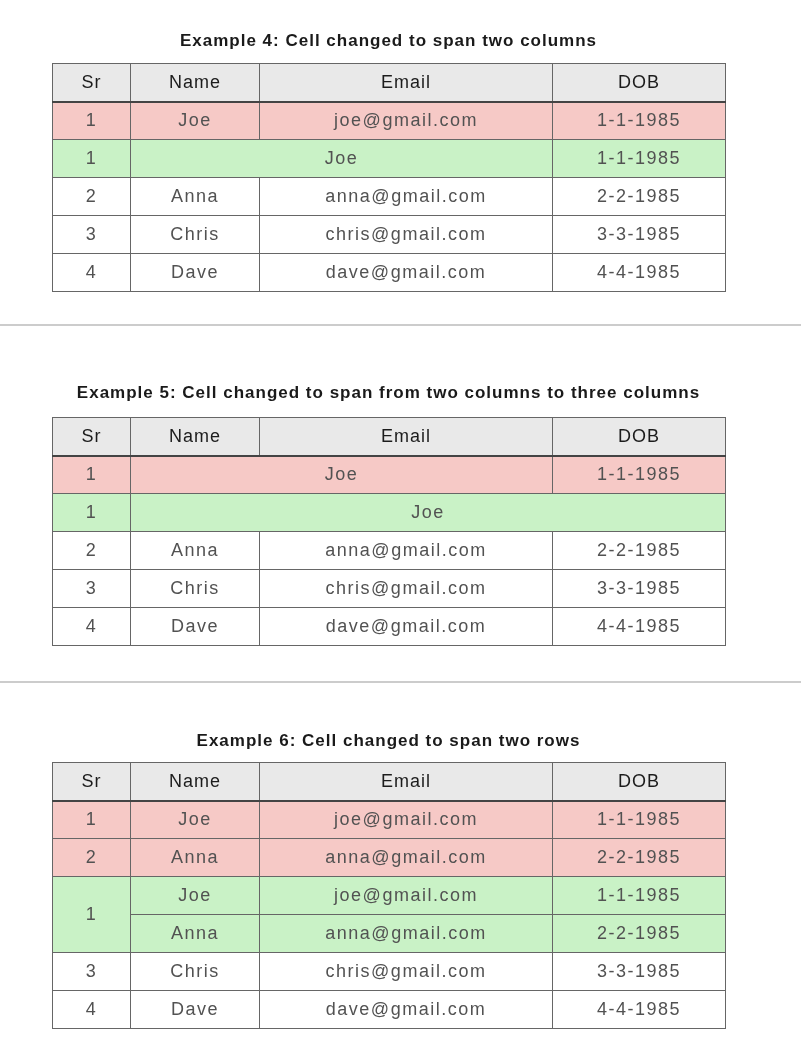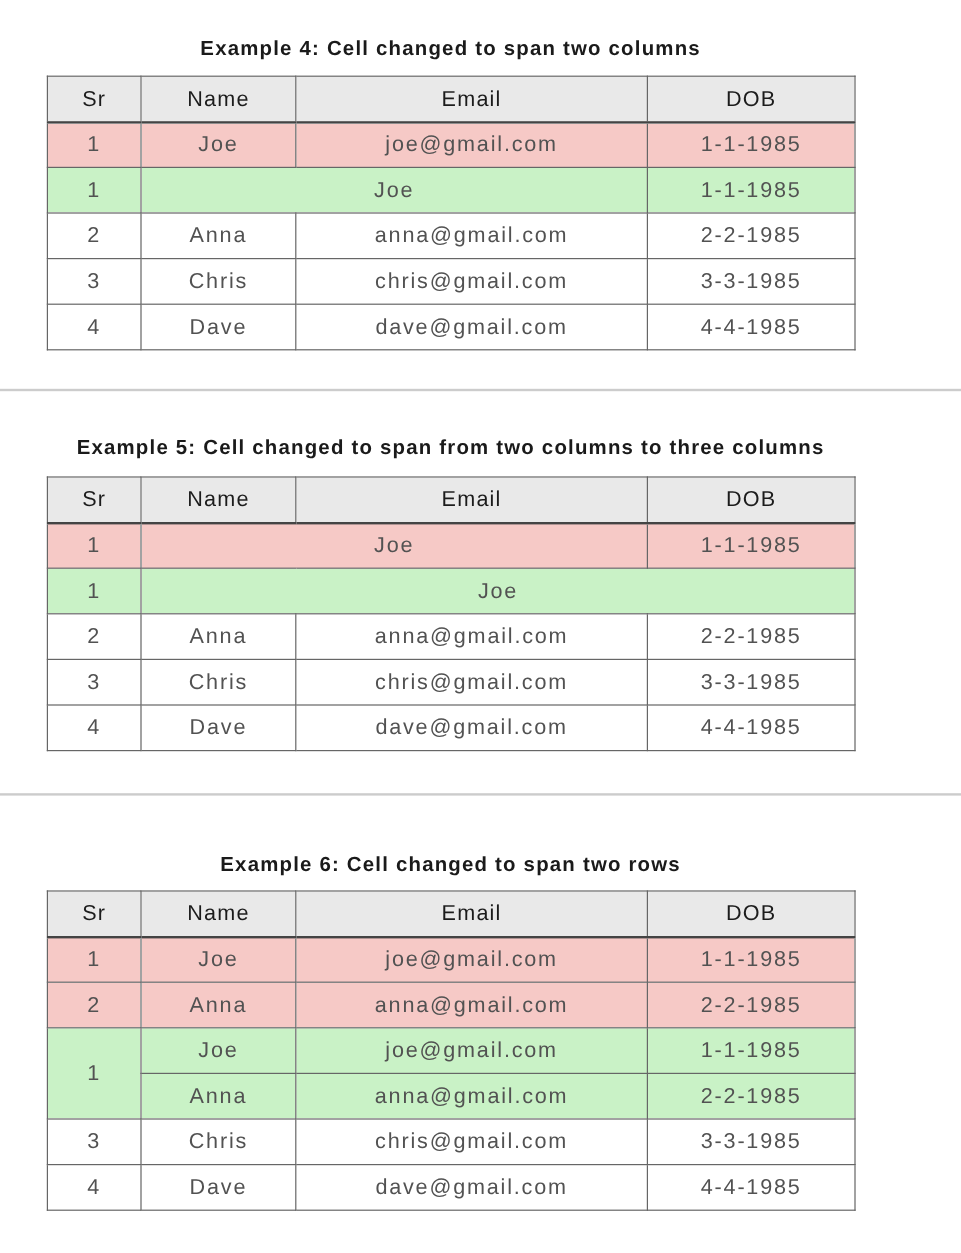--- a/index.html
+++ b/index.html
@@ -7,34 +7,34 @@
     padding: 0;
     background: #ffffff;
   }
   body {
     width: 801px;
     height: 1044px;
     font-family: "Liberation Sans", sans-serif;
     overflow: hidden;
   }
   .content {
-    padding-left: 39px;
+    padding-left: 52px;
     width: 673px;
   }
   .section-title {
     margin: 0;
     font-size: 17px;
     font-weight: bold;
     letter-spacing: 1px;
     color: #1a1a1a;
     text-align: center;
     line-height: 22px;
   }
   #title-1 { margin-top: 30px; margin-bottom: 11px; }
-  #title-2 { margin-top: 36px; margin-bottom: 13px; }
+  #title-2 { margin-top: 56px; margin-bottom: 13px; }
   #title-3 { margin-top: 47px; margin-bottom: 10px; }
 
   hr.divider {
     border: none;
     border-top: 2px solid #cccccc;
     margin: 0;
     width: 801px;
   }
   #divider-1 { margin-top: 32px; }
   #divider-2 { margin-top: 35px; }

